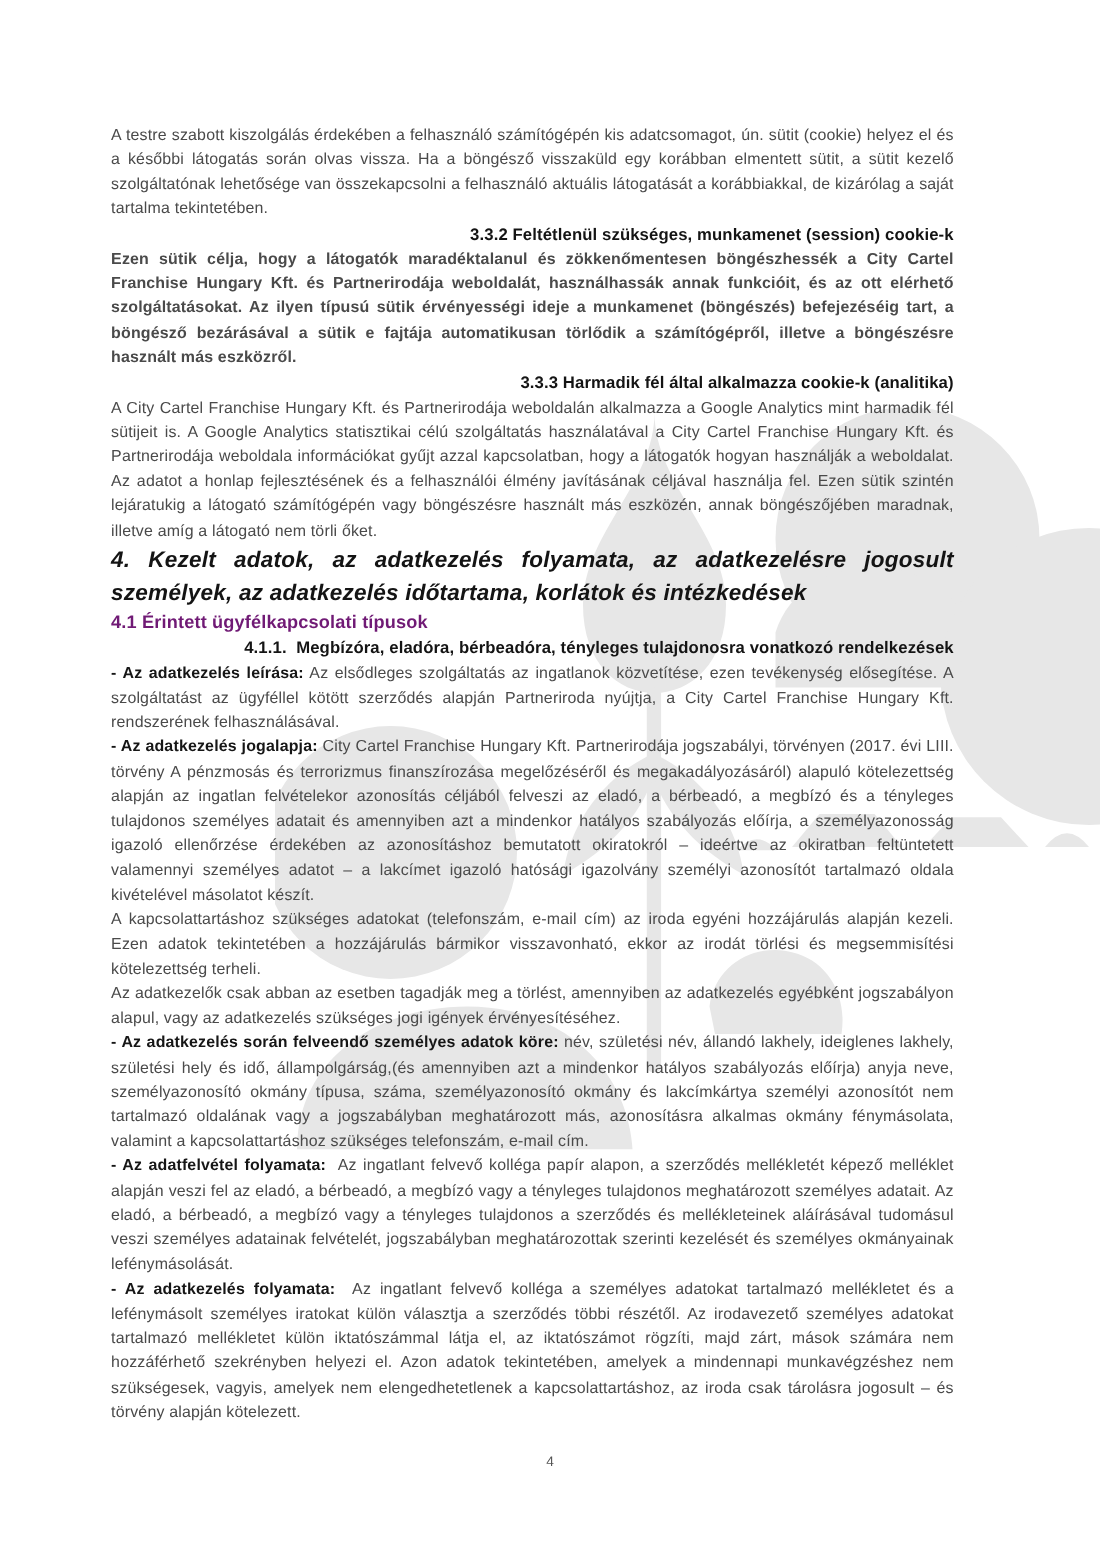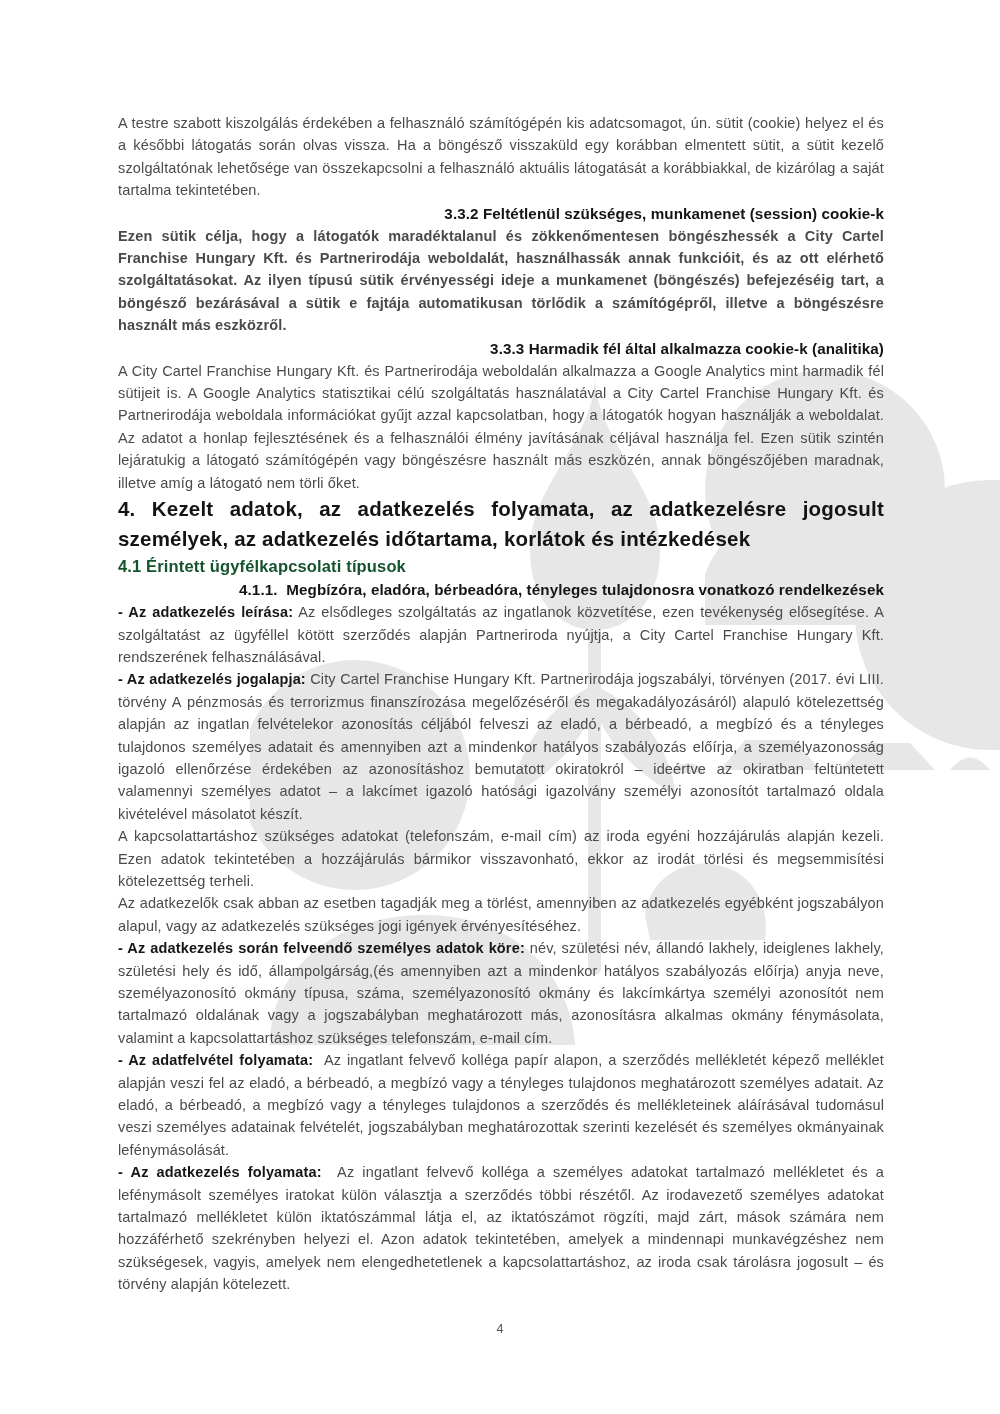--- a/index.html
+++ b/index.html
@@ -16,21 +16,21 @@
   }
   .watermark {
     position: absolute;
     left: 250px;
     top: 355px;
     z-index: 0;
     pointer-events: none;
   }
   .content {
     position: absolute;
-    left: 118px;
+    left: 101px;
     top: 112px;
     width: 766px;
     z-index: 1;
     color: #4a4a4a;
     font-size: 14.5px;
     line-height: 22.4px;
     letter-spacing: 0.15px;
     text-align: justify;
   }
   .content p { margin: 0; }
@@ -45,24 +45,25 @@
     text-align: right;
   }
   .h-main {
     font-weight: bold;
     color: #141414;
     font-size: 20.5px;
     line-height: 30px;
     letter-spacing: 0.2px;
     margin: 22px 0 24px 0;
     text-align: justify;
+    font-style: italic;
   }
   .h-mid {
     font-weight: bold;
-    color: #14532d;
+    color: #701a75;
     font-size: 16.5px;
     line-height: 24px;
     margin-top: 2px;
     text-align: left;
   }
   .lead {
     font-weight: bold;
     color: #161616;
   }
   .page-num {

